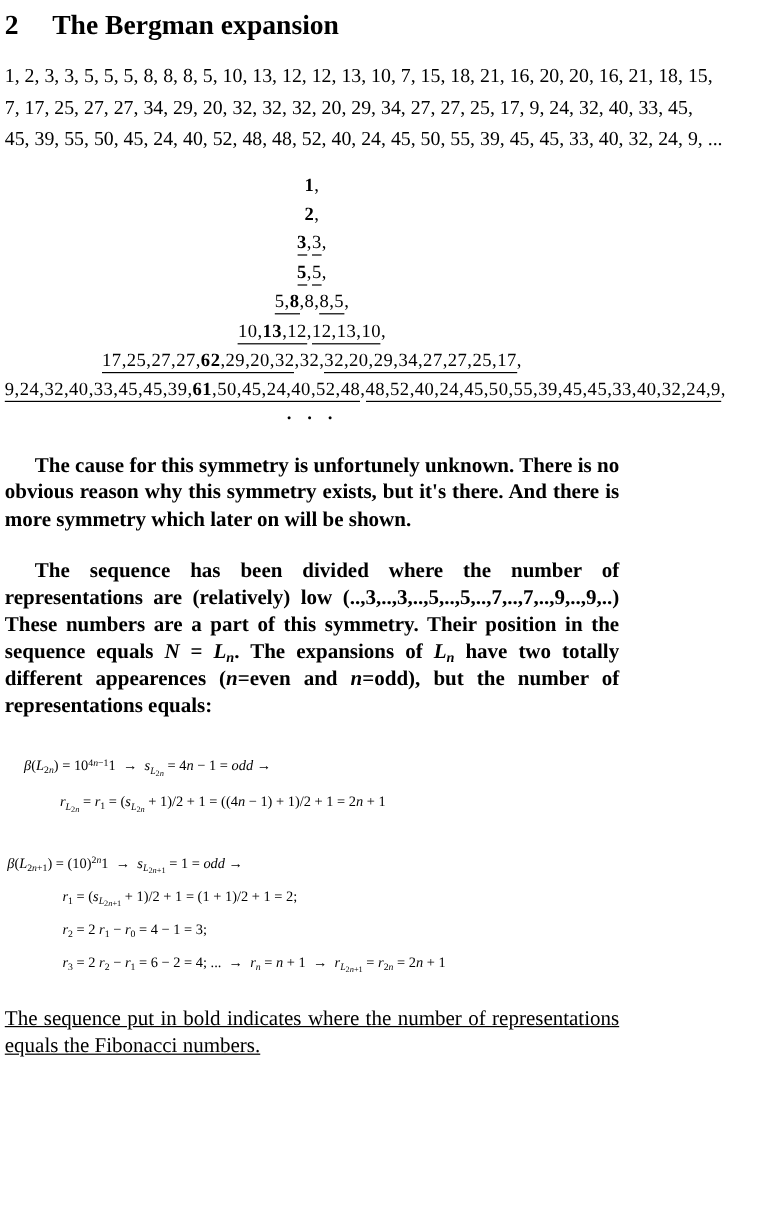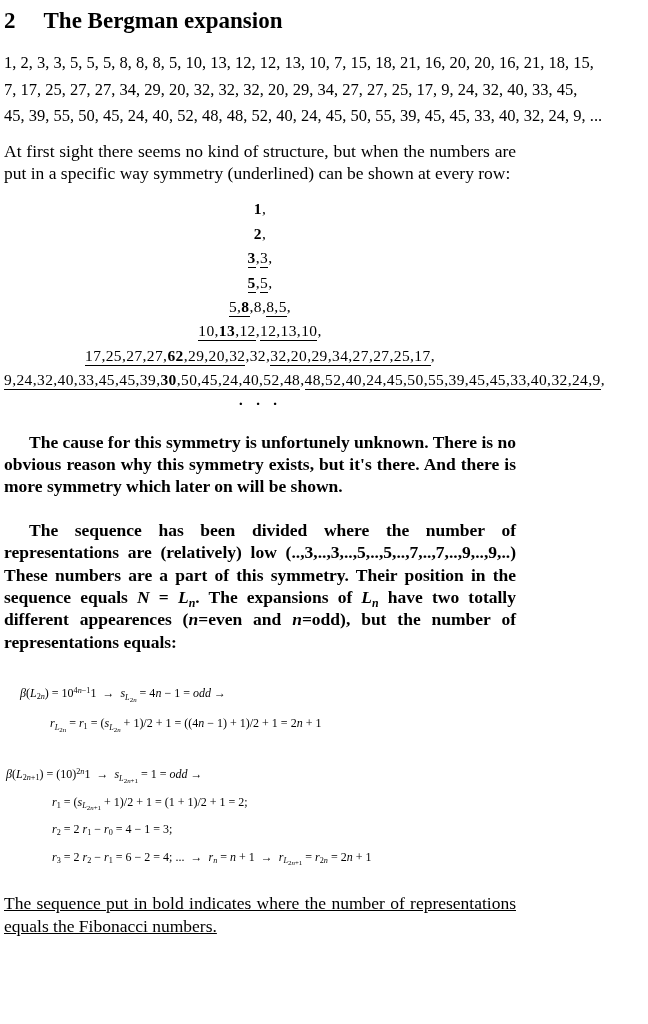--- a/index.html
+++ b/index.html
@@ -83,31 +83,30 @@
     <span class="sec-num">2</span><span class="sec-title">The Bergman expansion</span>
   </div>
 
 
   <div class="seq-block">
     <div class="seq-line">1, 2, 3, 3, 5, 5, 5, 8, 8, 8, 5, 10, 13, 12, 12, 13, 10, 7, 15, 18, 21, 16, 20, 20, 16, 21, 18, 15,</div>
     <div class="seq-line">7, 17, 25, 27, 27, 34, 29, 20, 32, 32, 32, 20, 29, 34, 27, 27, 25, 17, 9, 24, 32, 40, 33, 45,</div>
     <div class="seq-line">45, 39, 55, 50, 45, 24, 40, 52, 48, 48, 52, 40, 24, 45, 50, 55, 39, 45, 45, 33, 40, 32, 24, 9, ...</div>
   </div>
 
-  <p class="body-par p-structure">At first sight there seems no kind of structure, but when the numbers are put in a specific way symmetry (underlined) can be shown at every row:</p>
 
   <div class="pyramid">
     <div class="pyr-row"><b>1</b>,</div>
     <div class="pyr-row"><b>2</b>,</div>
     <div class="pyr-row"><u><b>3</b></u>,<u>3</u>,</div>
     <div class="pyr-row"><u><b>5</b></u>,<u>5</u>,</div>
     <div class="pyr-row"><u>5,<b>8</b></u>,8,<u>8,5</u>,</div>
     <div class="pyr-row"><u>10,<b>13</b>,12</u>,<u>12,13,10</u>,</div>
     <div class="pyr-row"><u>17,25,27,27,<b>62</b>,29,20,32</u>,32,<u>32,20,29,34,27,27,25,17</u>,</div>
-    <div class="pyr-row"><u>9,24,32,40,33,45,45,39,<b>30</b>,50,45,24,40,52,48</u>,<u>48,52,40,24,45,50,55,39,45,45,33,40,32,24,9</u>,</div>
+    <div class="pyr-row"><u>9,24,32,40,33,45,45,39,<b>61</b>,50,45,24,40,52,48</u>,<u>48,52,40,24,45,50,55,39,45,45,33,40,32,24,9</u>,</div>
     <div class="pyr-dots">· · ·</div>
   </div>
 
   <p class="body-par indent p-cause">The cause for this symmetry is unfortunely unknown. There is no obvious reason why this symmetry exists, but it's there. And there is more symmetry which later on will be shown.</p>
 
   <p class="body-par indent p-divided">The sequence has been divided where the number of representations are (relatively) low (..,3,..,3,..,5,..,5,..,7,..,7,..,9,..,9,..) These numbers are a part of this symmetry. Their position in the sequence equals <i>N</i> = <i>L<sub>n</sub></i>. The expansions of <i>L<sub>n</sub></i> have two totally different appearences (<i>n</i>=even and <i>n</i>=odd), but the number of representations equals:</p>
 
   <div class="formula formula1">
     <div class="f-line f1-l1"><i>β</i>(<i>L</i><sub>2<i>n</i></sub>) = 10<sup>4<i>n</i>−1</sup>1 &nbsp;→&nbsp; <i>s</i><sub><i>L</i><sub>2<i>n</i></sub></sub> = 4<i>n</i> − 1 = <i>odd</i> →</div>
     <div class="f-line f1-l2"><i>r</i><sub><i>L</i><sub>2<i>n</i></sub></sub> = <i>r</i><sub>1</sub> = (<i>s</i><sub><i>L</i><sub>2<i>n</i></sub></sub> + 1)/2 + 1 = ((4<i>n</i> − 1) + 1)/2 + 1 = 2<i>n</i> + 1</div>

